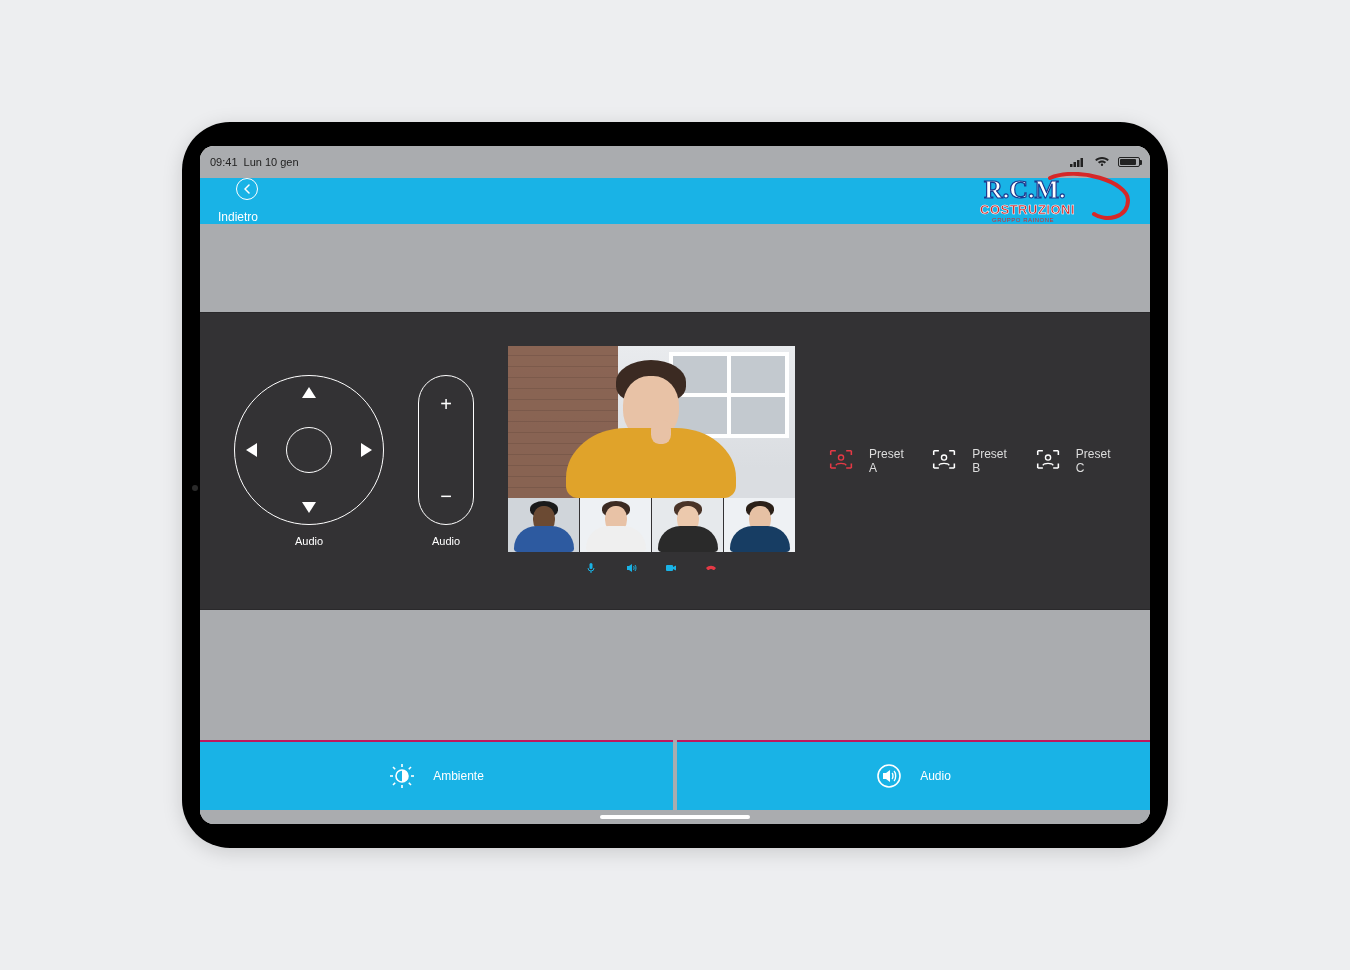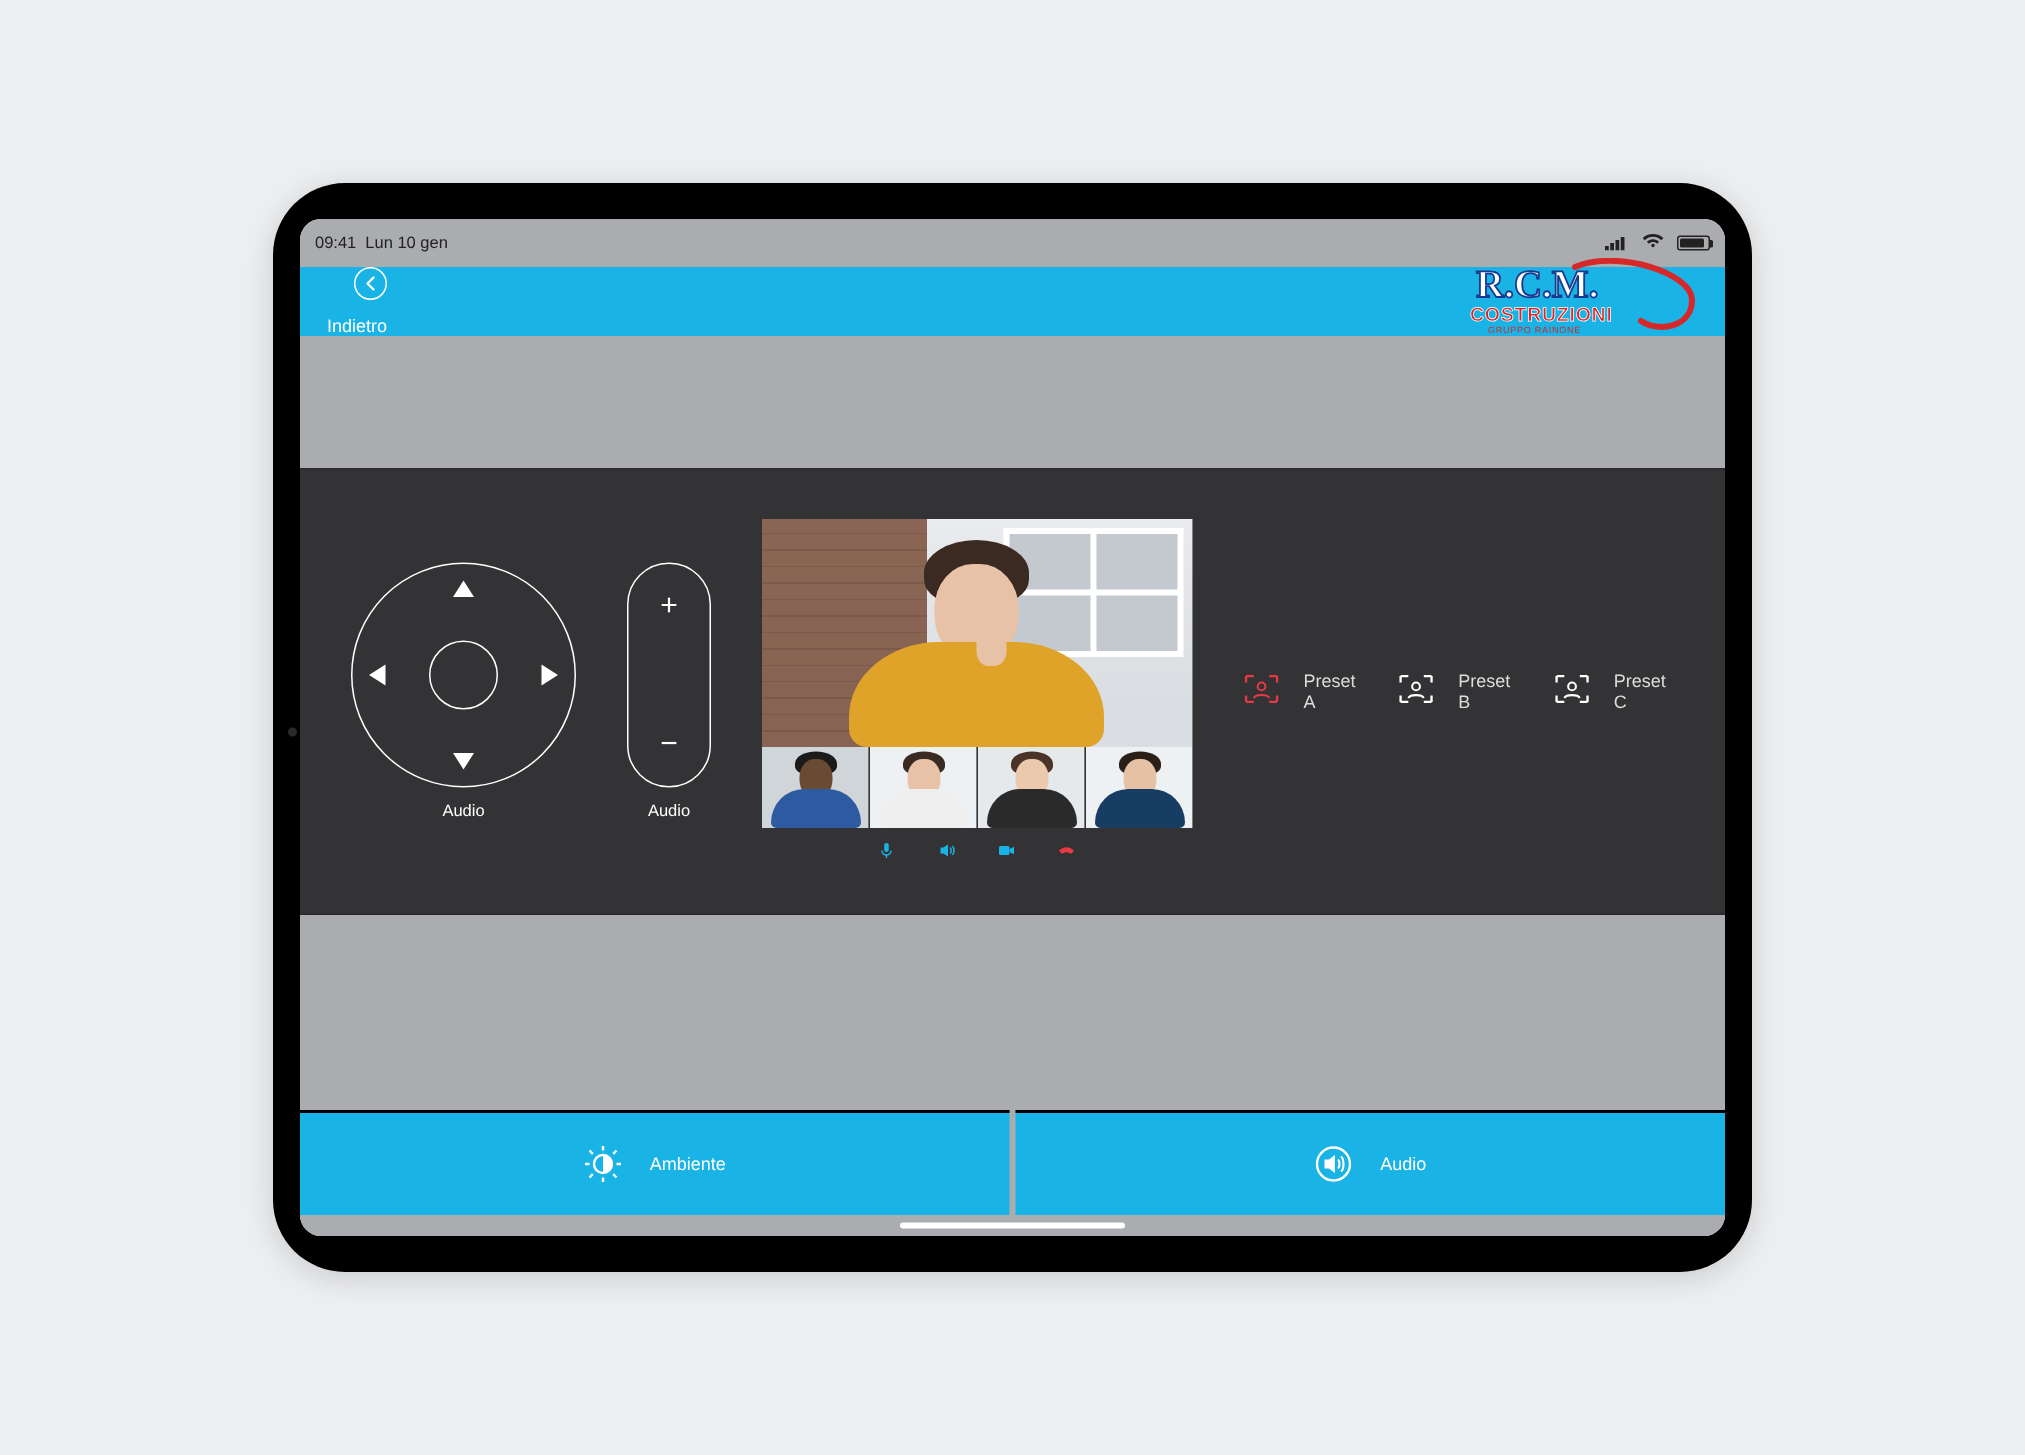--- a/index.html
+++ b/index.html
@@ -69,21 +69,21 @@
   .p-thumb .hair { width:28px; height:16px; border-radius:50% 50% 40% 40%; position:absolute; top:3px; left:50%; transform:translateX(-50%);}   
   .p-thumb .torso { width:60px; height:26px; border-radius:24px 24px 4px 4px; position:absolute; bottom:0; left:50%; transform:translateX(-50%);}   
 
   .presets { margin-left:auto; display:flex; flex-direction:row; gap:24px; }
   .preset { display:flex; align-items:center; gap:16px; cursor:pointer; }
   .preset .pic { width:28px; height:24px; }
   .preset .lbl { color:#ddd; font-size:12px; }
 
   .spacer2 { flex:1; }
   .bottom-tabs { height:70px; display:flex; gap:4px; padding:0; align-items:flex-end; }
-  .tab { flex:1; height:70px; display:flex; align-items:center; justify-content:center; gap:18px; color:#fff; font-size:12px; border-top:2px solid #000000; cursor:pointer; }
+  .tab { flex:1; height:70px; display:flex; align-items:center; justify-content:center; gap:18px; color:#fff; font-size:12px; border-top:2px solid #be185d; cursor:pointer; }
   .tab.blue { background:#19b3e6; }
   .tab.gray { background:#aaacaf; color:#fff; }
   .tab .tic { width:26px; height:26px; display:flex; align-items:center; justify-content:center; }
   .bottom-strip { height:14px; background:#aaacaf; border-bottom-left-radius:14px; border-bottom-right-radius:14px; display:flex; justify-content:center; align-items:center;}
   .home-ind { width:150px; height:4px; background:#fff; border-radius:3px; }
 </style>
 </head>
 <body>
 
 <div class="stage">

